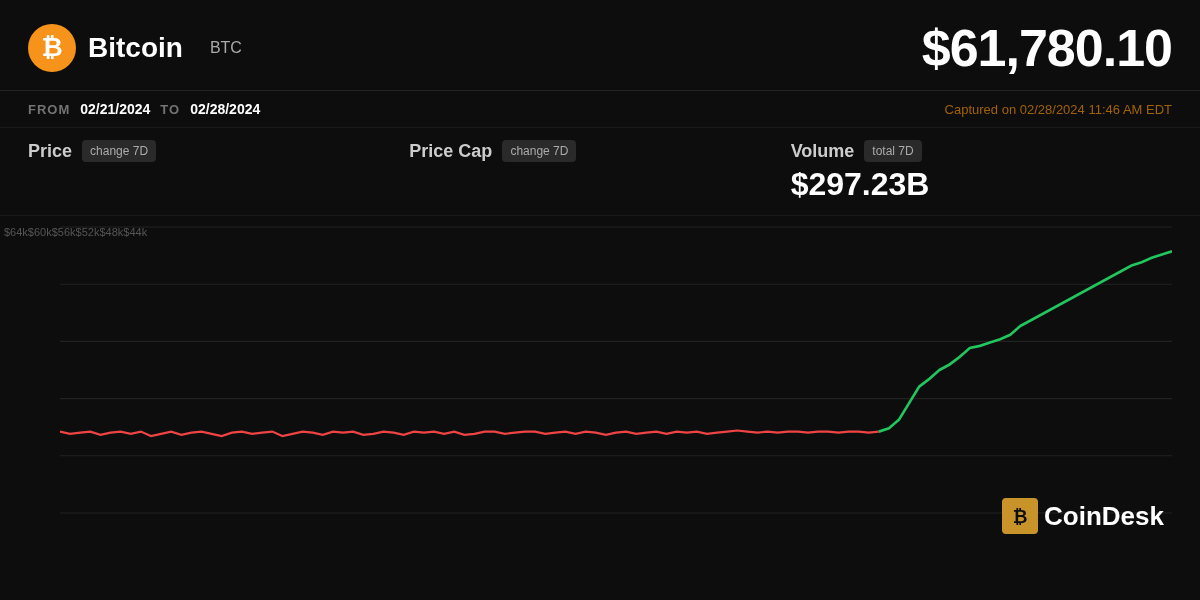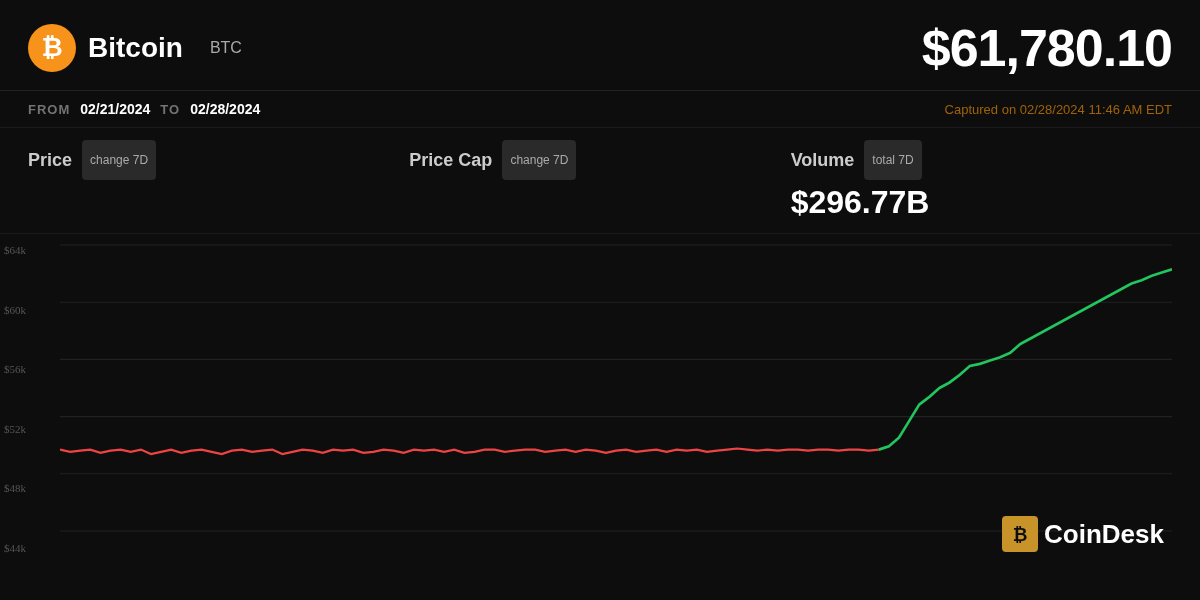--- a/index.html
+++ b/index.html
@@ -85,21 +85,21 @@
     }
     .stat-name {
       font-size: 18px;
       font-weight: 600;
       color: #ccc;
     }
     .stat-badge {
       background: #2a2a2a;
       color: #aaa;
       font-size: 12px;
-      padding: 13px 8px;
+      padding: 4px 8px;
       border-radius: 4px;
     }
     .stat-value {
       font-size: 32px;
       font-weight: 700;
       color: #fff;
     }
     .stat-value.green {
       color: #22c55e;
     }
@@ -117,24 +117,23 @@
     .chart-svg {
       width: 100%;
       height: 100%;
     }
     .y-axis-labels {
       position: absolute;
       left: 4px;
       top: 0;
       height: 100%;
       display: flex;
-      flex-direction: column;
+      flex-direction: row;
       justify-content: space-between;
       padding: 10px 0;
-      font-family: Liberation Serif, serif;
     }
     .y-label {
       font-size: 11px;
       color: #555;
     }
     .coindesk-logo {
       position: absolute;
       bottom: 12px;
       right: 36px;
       display: flex;
@@ -186,21 +185,21 @@
     <div class="stat-title">
       <span class="stat-name">Price Cap</span>
       <span class="stat-badge">change 7D</span>
     </div>
   </div>
   <div class="stat-block">
     <div class="stat-title">
       <span class="stat-name">Volume</span>
       <span class="stat-badge">total 7D</span>
     </div>
-    <div class="stat-value">$296.77B</div>
+    <div class="stat-value">$297.23B</div>
   </div>
 </div>
 
 <div class="chart-area">
   
   <div class="y-axis-labels">
     <span class="y-label">$64k</span>
     <span class="y-label">$60k</span>
     <span class="y-label">$56k</span>
     <span class="y-label">$52k</span>

